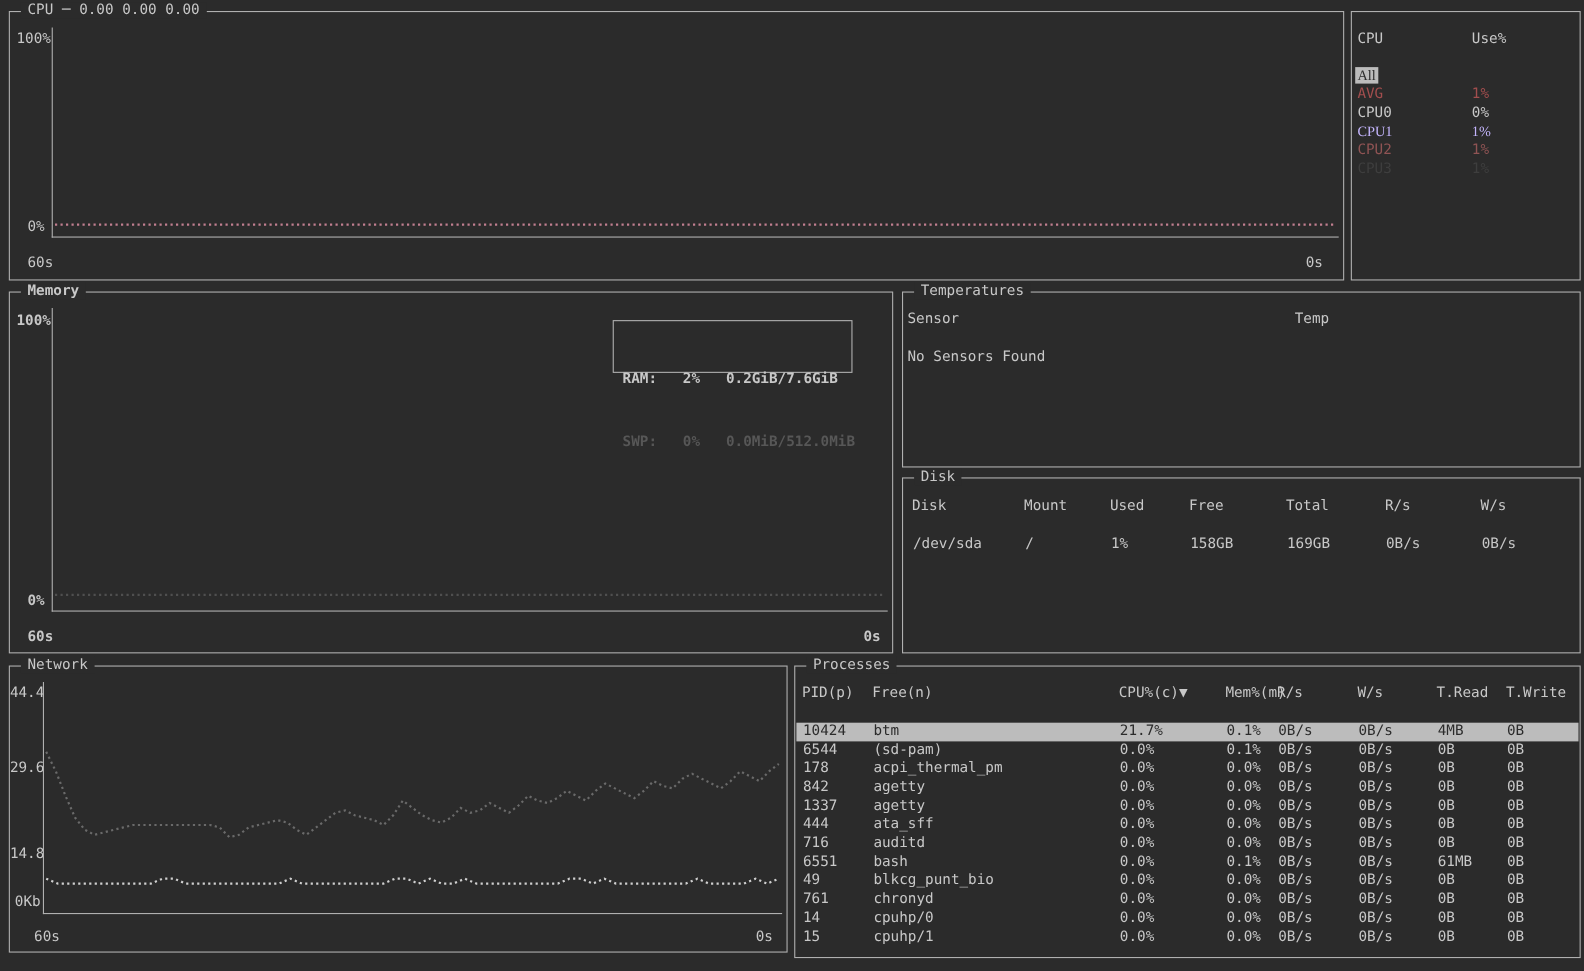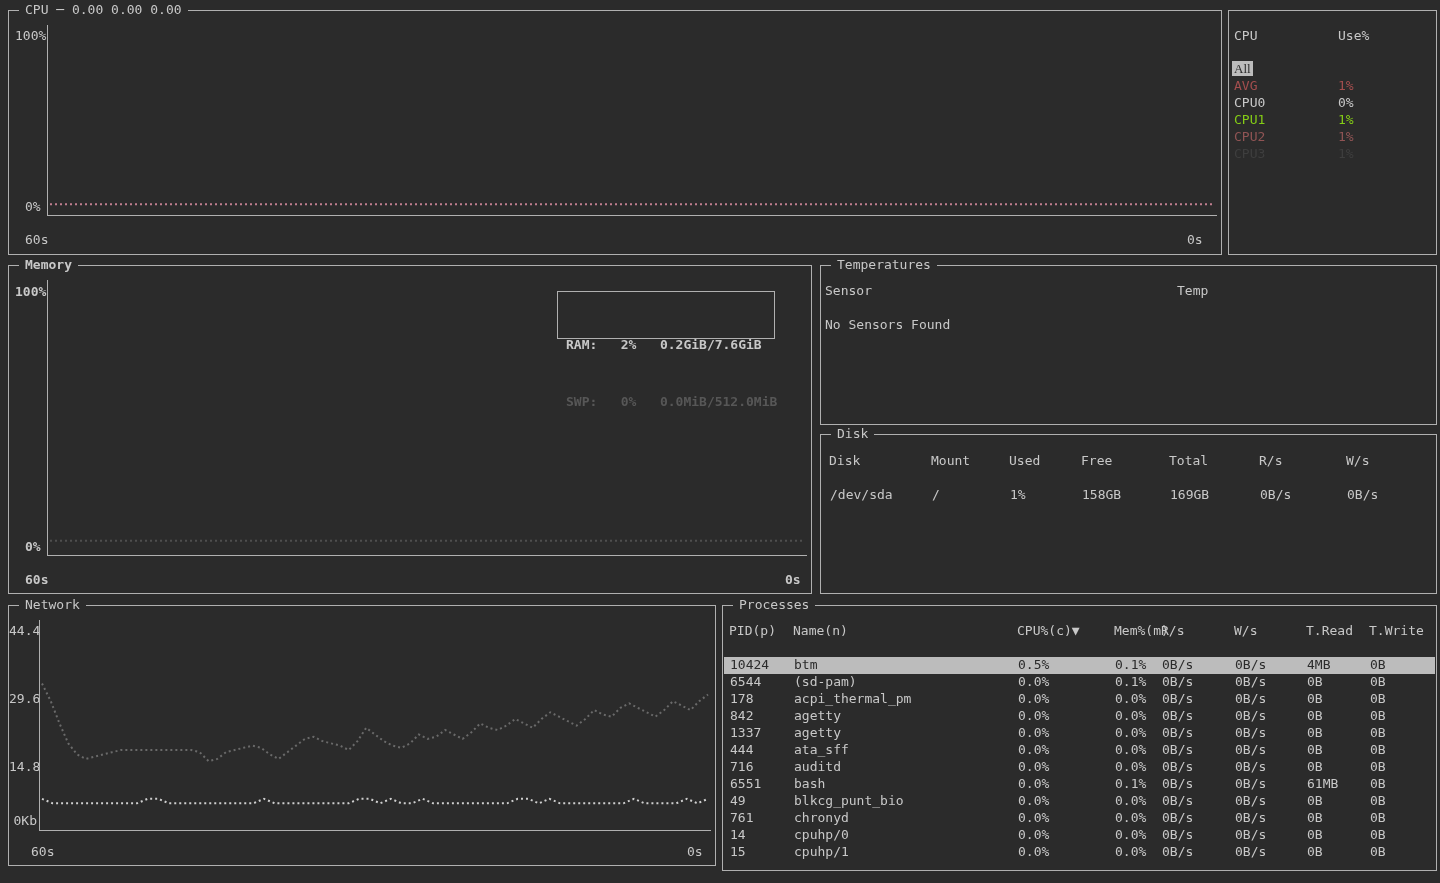--- a/index.html
+++ b/index.html
@@ -20,21 +20,21 @@
   .chart-area{position:absolute;border-left:1px solid var(--border);border-bottom:1px solid var(--border);}
   .chart-area svg{display:block;}
   .legend-box{position:absolute;border:1px solid var(--border);background:var(--bg);white-space:pre;}
   .legend-box .line{display:block;padding-left:8px;}
   .fadedtxt{color:var(--faded);}
   
   .lrow{position:relative;height:17px;}
   .lrow span{position:absolute;top:0;white-space:pre;}
   .l-name{left:5px;} .l-use{left:109px;}
   .lrow.red{color:var(--red);} .lrow.dred{color:var(--dred);}
-  .lrow.faded{color:#84cc16;} .lrow.vfaded{color:var(--vfaded);}
+  .lrow.faded{color:#c4b5fd;font-family:Liberation Serif, serif;} .lrow.vfaded{color:var(--vfaded);}
   .lrow.hl .l-name{background:var(--hlbg);color:var(--hltext);padding:0 2px;left:3px;font-family:Liberation Serif, serif;}
   
   .prow{position:relative;height:17px;}
   .prow span{position:absolute;top:0;white-space:pre;}
   .prow.hl{background:var(--hlbg);}
   .prow.hl span{color:var(--hltext);}
   .c-pid{left:6px;} .c-name{left:70px;} .c-cpu{left:294px;} .c-mem{left:368px;margin-left:23px;}
   .c-rs{left:438px;} .c-ws{left:511px;} .c-tread{left:583px;} .c-twrite{left:646px;}
   
   .drow{position:relative;height:17px;}
@@ -145,50 +145,50 @@
           <span class="d-rs">0B/s</span>
           <span class="d-ws">0B/s</span>
         </div>
       </div>
   </div>
 
   <div class="panel" style="left:8px;top:605px;width:708px;height:261px;">
     <span class="ptitle">Network</span>
     <span class="lbl" style="left:0;top:17px;width:28px;text-align:right;">44.4</span>
     <span class="lbl" style="left:0;top:85px;width:28px;text-align:right;">29.6</span>
-    <span class="lbl" style="left:0;top:153px;width:28px;text-align:left;">14.8</span>
+    <span class="lbl" style="left:0;top:163px;width:28px;text-align:left;">14.8</span>
     <span class="lbl" style="left:0;top:207px;width:28px;text-align:right;">0Kb</span>
     <div class="chart-area" style="left:30px;top:14px;width:672px;height:211px;">
       <svg width="670" height="209">
           <polyline points="2.0,63.5 10.8,81.2 19.5,103.4 28.3,123.4 37.1,134.4 45.8,138.9 54.6,136.7 63.3,134.4 72.1,132.2 80.9,130.0 89.6,130.0 98.4,130.0 107.2,130.0 115.9,130.0 124.7,130.0 133.4,130.0 142.2,130.0 151.0,130.0 159.7,132.2 168.5,141.1 177.3,138.9 186.0,132.2 194.8,130.0 203.6,127.8 212.3,125.6 221.1,127.8 229.8,134.4 238.6,138.9 247.4,132.2 256.1,125.6 264.9,118.9 273.7,116.7 282.4,121.1 291.2,123.4 299.9,125.6 308.7,130.0 317.5,121.1 326.2,107.8 335.0,114.5 343.8,121.1 352.5,125.6 361.3,127.8 370.1,123.4 378.8,114.5 387.6,118.9 396.3,116.7 405.1,110.0 413.9,114.5 422.6,118.9 431.4,112.3 440.2,103.4 448.9,107.8 457.7,110.0 466.4,105.6 475.2,99.0 484.0,103.4 492.7,107.8 501.5,99.0 510.3,92.3 519.0,96.7 527.8,101.2 536.6,105.6 545.3,99.0 554.1,90.1 562.8,94.5 571.6,96.7 580.4,87.9 589.1,83.4 597.9,87.9 606.7,92.3 615.4,96.7 624.2,90.1 632.9,81.2 641.7,85.6 650.5,90.1 659.2,81.2 668.0,74.5" fill="none" stroke="#6a6a6a" stroke-width="2" stroke-dasharray="2 3"></polyline>
           <polyline points="2.0,178.8 12.6,183.3 23.1,183.3 33.7,183.3 44.3,183.3 54.9,183.3 65.4,183.3 76.0,183.3 86.6,183.3 97.1,183.3 107.7,178.8 118.3,178.8 128.9,183.3 139.4,183.3 150.0,183.3 160.6,183.3 171.1,183.3 181.7,183.3 192.3,183.3 202.9,183.3 213.4,183.3 224.0,178.8 234.6,183.3 245.1,183.3 255.7,183.3 266.3,183.3 276.9,183.3 287.4,183.3 298.0,183.3 308.6,183.3 319.1,178.8 329.7,178.8 340.3,183.3 350.9,178.8 361.4,183.3 372.0,183.3 382.6,178.8 393.1,183.3 403.7,183.3 414.3,183.3 424.9,183.3 435.4,183.3 446.0,183.3 456.6,183.3 467.1,183.3 477.7,178.8 488.3,178.8 498.9,183.3 509.4,178.8 520.0,183.3 530.6,183.3 541.1,183.3 551.7,183.3 562.3,183.3 572.9,183.3 583.4,183.3 594.0,178.8 604.6,183.3 615.1,183.3 625.7,183.3 636.3,183.3 646.9,178.8 657.4,183.3 668.0,178.8" fill="none" stroke="#cfcfcf" stroke-width="2" stroke-dasharray="2 3"></polyline>
         </svg>
     </div>
     <span class="lbl" style="left:22px;top:238px;">60s</span>
     <span class="lbl" style="left:678px;top:238px;">0s</span>
   </div>
 
   <div class="panel" style="left:722px;top:605px;width:715px;height:266px;">
     <span class="ptitle">Processes</span>
     <div class="prow" style="position:absolute;left:0;top:17px;width:100%;">
       <span class="c-pid">PID(p)</span>
-      <span class="c-name">Name(n)</span>
+      <span class="c-name">Free(n)</span>
       <span class="c-cpu">CPU%(c)▼</span>
       <span class="c-mem">Mem%(m)</span>
       <span class="c-rs">R/s</span>
       <span class="c-ws">W/s</span>
       <span class="c-tread">T.Read</span>
       <span class="c-twrite">T.Write</span>
     </div>
     <div style="position:absolute;left:1px;top:51px;right:1px;">
 
         <div class="prow hl">
           <span class="c-pid">10424</span>
           <span class="c-name">btm</span>
-          <span class="c-cpu">0.5%</span>
+          <span class="c-cpu">21.7%</span>
           <span class="c-mem">0.1%</span>
           <span class="c-rs">0B/s</span>
           <span class="c-ws">0B/s</span>
           <span class="c-tread">4MB</span>
           <span class="c-twrite">0B</span>
         </div>
 
         <div class="prow">
           <span class="c-pid">6544</span>
           <span class="c-name">(sd-pam)</span>

